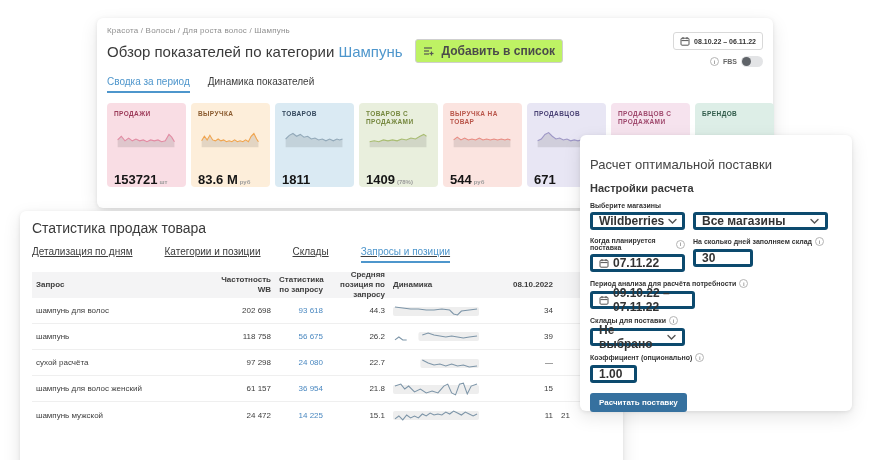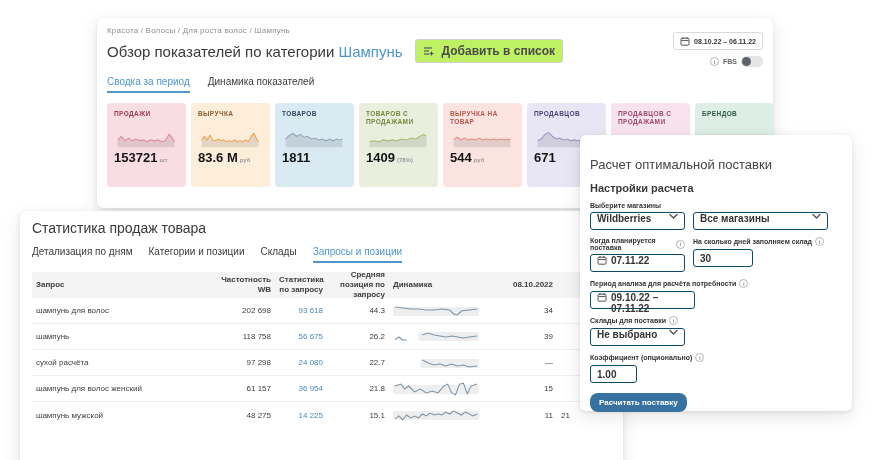--- a/index.html
+++ b/index.html
@@ -32,30 +32,30 @@
   .info-icon::before { content:"i"; }
   .toggle { position:relative; width:22px; height:11px; background:#e3e4e6; border-radius:6px;
             display:inline-block; cursor:pointer; }
   .toggle .knob { position:absolute; left:1px; top:1px; width:9px; height:9px; border-radius:50%;
                   background:#5f6368; }
   .tabs { display:flex; gap:18px; margin-top:13px; font-size:10px; color:#3c3c3c; }
   .tab { padding-bottom:4px; cursor:pointer; }
   .tab.active { color:#4e96cc; border-bottom:2px solid #4e96cc; }
 
   .cards { display:flex; gap:5px; margin-top:10px; }
-  .card { width:79px; height:84px; border-radius:4px; padding:7px 7px 22px;
+  .card { width:79px; height:84px; border-radius:4px; padding:7px 7px 0;
           display:flex; flex-direction:column; }
   .card-label { font-size:6.5px; font-weight:bold; letter-spacing:.4px; line-height:1.3; height:17px; }
   .spark { width:65px; height:22px; margin-top:1px; }
   .card-value { margin-top:auto; font-size:13px; font-weight:bold; color:#151515; display:flex; align-items:baseline; gap:2px; }
   .card-value .unit { font-size:6px; font-weight:bold; color:#9b9b9b; }
 
   
   .stats-title { font-size:14px; font-weight:400; color:#3a3a3a; }
-  .stats-tabs { display:flex; gap:16px; margin-top:10px; font-size:10px; color:#3c3c3c; }
+  .stats-tabs { display:flex; gap:32px; margin-top:10px; font-size:10px; color:#3c3c3c;text-decoration:underline; }
   .table { margin-top:9px; }
   .trow { display:flex; align-items:center; height:26px; border-bottom:1px solid #efefef; }
   .trow:last-child { border-bottom:none; }
   .thead { background:#f4f4f5; border-bottom:none; font-size:7.5px; font-weight:bold; color:#555; }
   .cell { padding:0 4px; font-size:8px; color:#3d3d3d; white-space:nowrap; overflow:hidden; }
   .c1 { width:185px; text-align:left; }
   .c2 { width:58px;  text-align:right; }
   .c3 { width:52px;  text-align:right; }
   .c4 { width:62px;  text-align:right; }
   .c5 { width:90px;  text-align:left; }
@@ -63,30 +63,30 @@
   .c7 { width:50px;  }
   .thead .cell { line-height:1.25; white-space:normal; }
   .num-blue { color:#4a88c0; cursor:pointer; }
   .row-spark { width:86px; height:18px; display:block; }
 
   
   .supply-title { font-size:13px; font-weight:400; color:#444; margin-bottom:10px; }
   .supply-section { font-size:11px; font-weight:bold; color:#3a3a3a; margin-bottom:8px; }
   .f-label { font-size:7px; font-weight:bold; color:#333; margin-bottom:3px; display:flex; align-items:center; gap:3px; }
   .f-group { margin-bottom:7px; }
-  .control { height:18px; border:1px solid #0c4a6e; border-radius:3px; background:#fff;
-             display:flex; align-items:flex-start; gap:4px; padding:0 6px;
-             font-size:10px; font-weight:bold; color:#333; cursor:pointer; }
+  .control { height:18px; border:3px solid #0c4a6e; border-radius:3px; background:#fff;
+             display:flex; align-items:center; gap:4px; padding:0 6px;
+             font-size:12px; font-weight:bold; color:#333; cursor:pointer; }
   .control.select { justify-content:space-between; }
   .two-col { display:flex; gap:8px; }
   .col-a { width:95px; }
   .col-b { width:135px; }
   input.control { font-family:inherit; cursor:text; }
   .w95 { width:95px; } .w135 { width:135px; } .w105 { width:105px; } .w60 { width:60px; } .w47 { width:47px; }
-  .btn-primary { border:none; border-radius:8px; color:#fff; font-size:8px; font-weight:bold;
+  .btn-primary { border:none; border-radius:3px; color:#fff; font-size:8px; font-weight:bold;
                  padding:5px 9px; cursor:pointer; margin-top:3px; font-family:inherit; }
 
   .icon-svg { display:block; flex:0 0 auto; }
 </style>
 </head>
 <body>
 
 <svg width="0" height="0" style="position:absolute">
   <defs>
     <g id="cal">
@@ -323,21 +323,21 @@
               <rect x="0" y="5" width="88" height="9" rx="2" fill="#eeeeee"></rect>
               <polyline points="2,6 8,4 12,9 16,6 22,12 28,9 34,13 40,11 46,13 52,6 56,4 60,13 64,15 68,4 72,3 76,14 80,6 86,4" fill="none" stroke="#7d95a8" stroke-width="1.1"></polyline>
             </svg>
           </div>
         <div class="cell c6">15</div>
         <div class="cell c7"></div>
       </div>
 
       <div class="trow">
         <div class="cell c1">шампунь мужской</div>
-        <div class="cell c2">48 275</div>
+        <div class="cell c2">24 472</div>
         <div class="cell c3 num-blue">14 225</div>
         <div class="cell c4">15.1</div>
         <div class="cell c5">
             <svg class="row-spark" viewBox="0 0 88 18">
               <rect x="0" y="5" width="88" height="9" rx="2" fill="#eeeeee"></rect>
               <polyline points="2,13 6,10 10,14 14,9 18,12 22,10 26,12 30,8 34,10 38,7 42,9 46,8 50,9 54,6 58,8 62,5 66,7 70,9 74,6 78,8 82,10 86,8" fill="none" stroke="#7d95a8" stroke-width="1.1"></polyline>
             </svg>
           </div>
         <div class="cell c6">11</div>
         <div class="cell c7">21</div>

